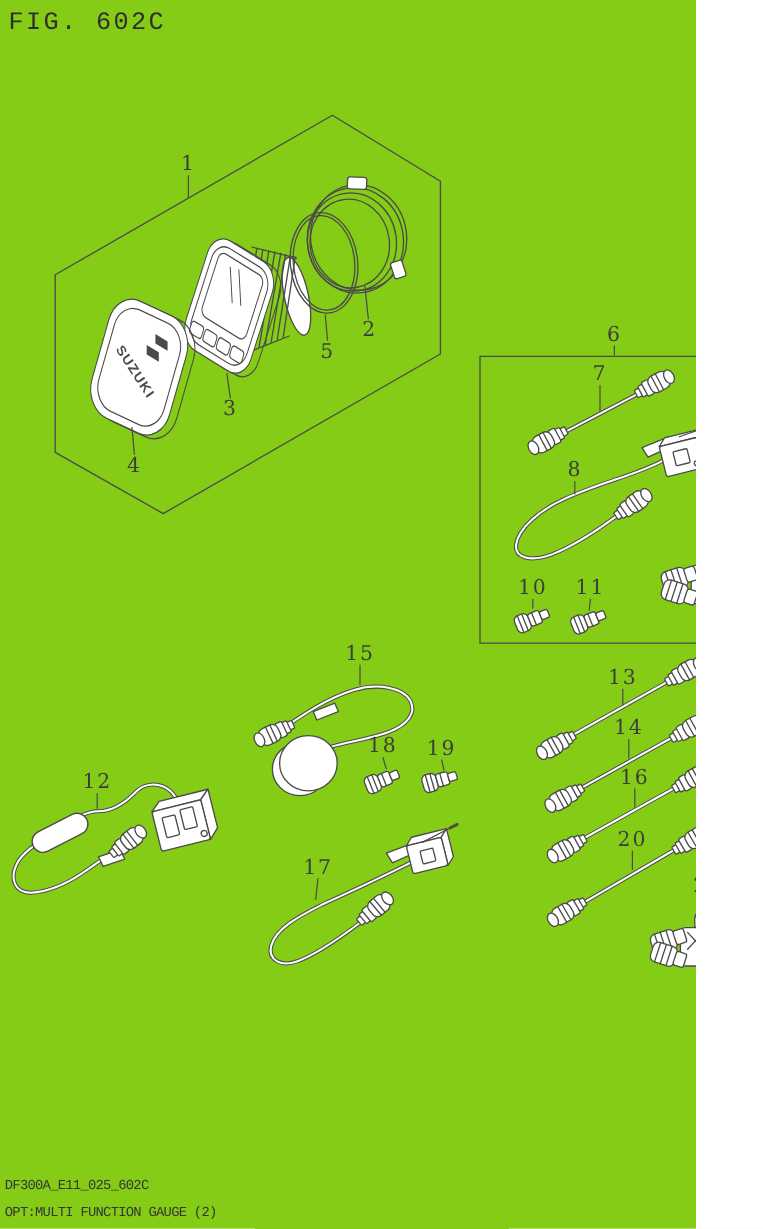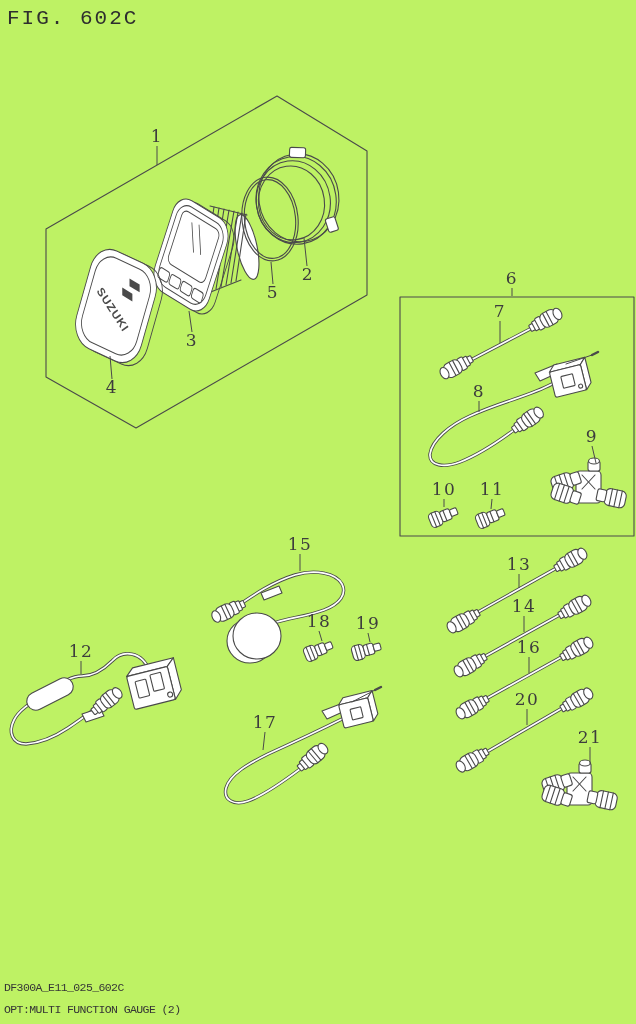--- a/index.html
+++ b/index.html
@@ -1,16 +1,16 @@
 <!DOCTYPE html>
 <html><head>
 <meta charset="utf-8">
 <style>
   html,body{margin:0;padding:0;background:#ffffff;}
-  .page{position:relative;width:636px;height:1024px;background:#bef264;overflow:hidden;}
+  .page{position:relative;width:580px;height:1024px;background:#84cc16;overflow:hidden;}
   svg{display:block;}
   
   .ln{stroke:#4a4a4a;stroke-width:1.1;fill:none;stroke-linejoin:round;stroke-linecap:round;}
   .fw{stroke:#4a4a4a;stroke-width:1.1;fill:#ffffff;stroke-linejoin:round;}
   .cable-outer{stroke:#4a4a4a;stroke-width:3.4;fill:none;stroke-linecap:round;}
   .cable-inner{stroke:#ffffff;stroke-width:1.7;fill:none;stroke-linecap:round;}
   .thin{stroke:#4a4a4a;stroke-width:1;fill:none;stroke-linecap:round;}
   .wiretip{stroke:#4a4a4a;stroke-width:2.4;fill:none;stroke-linecap:round;}
   .leader{stroke:#4a4a4a;stroke-width:1;fill:none;}
   .callout{font-family:"DejaVu Serif",serif;font-size:17px;letter-spacing:1.5px;fill:#3d3d3d;text-anchor:middle;}

